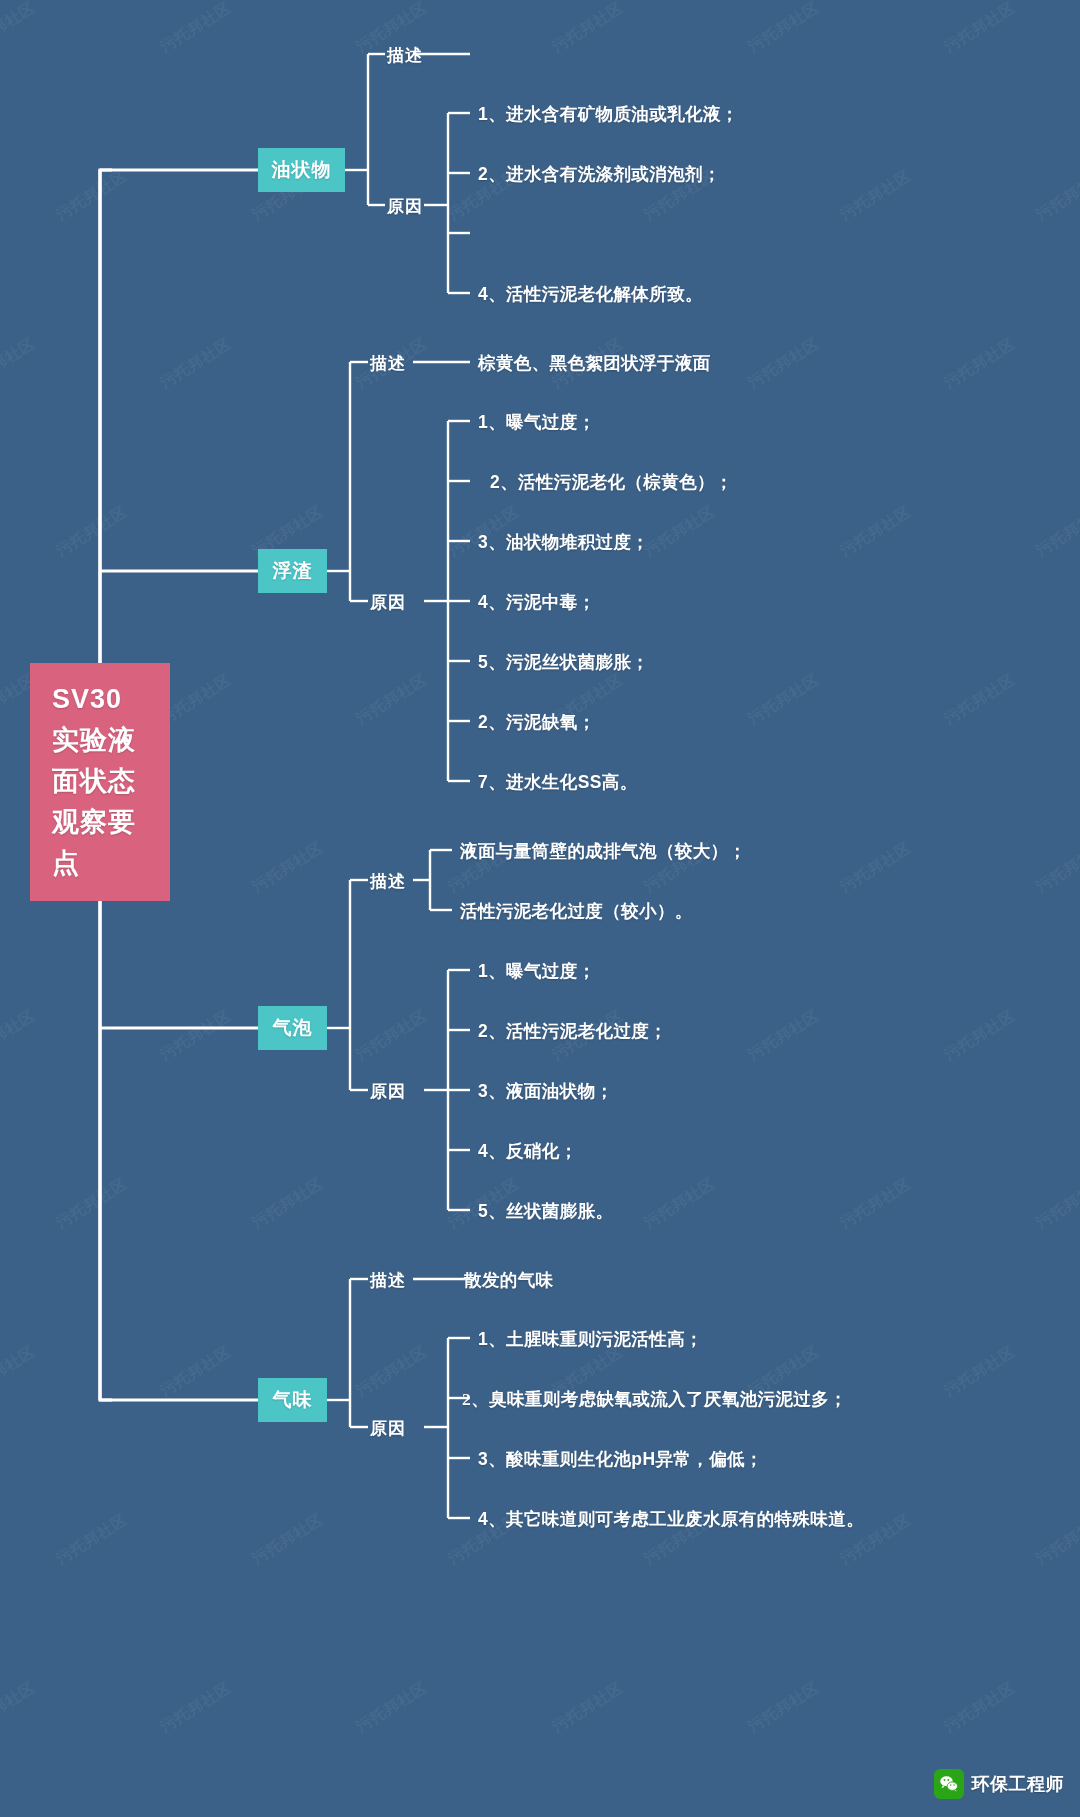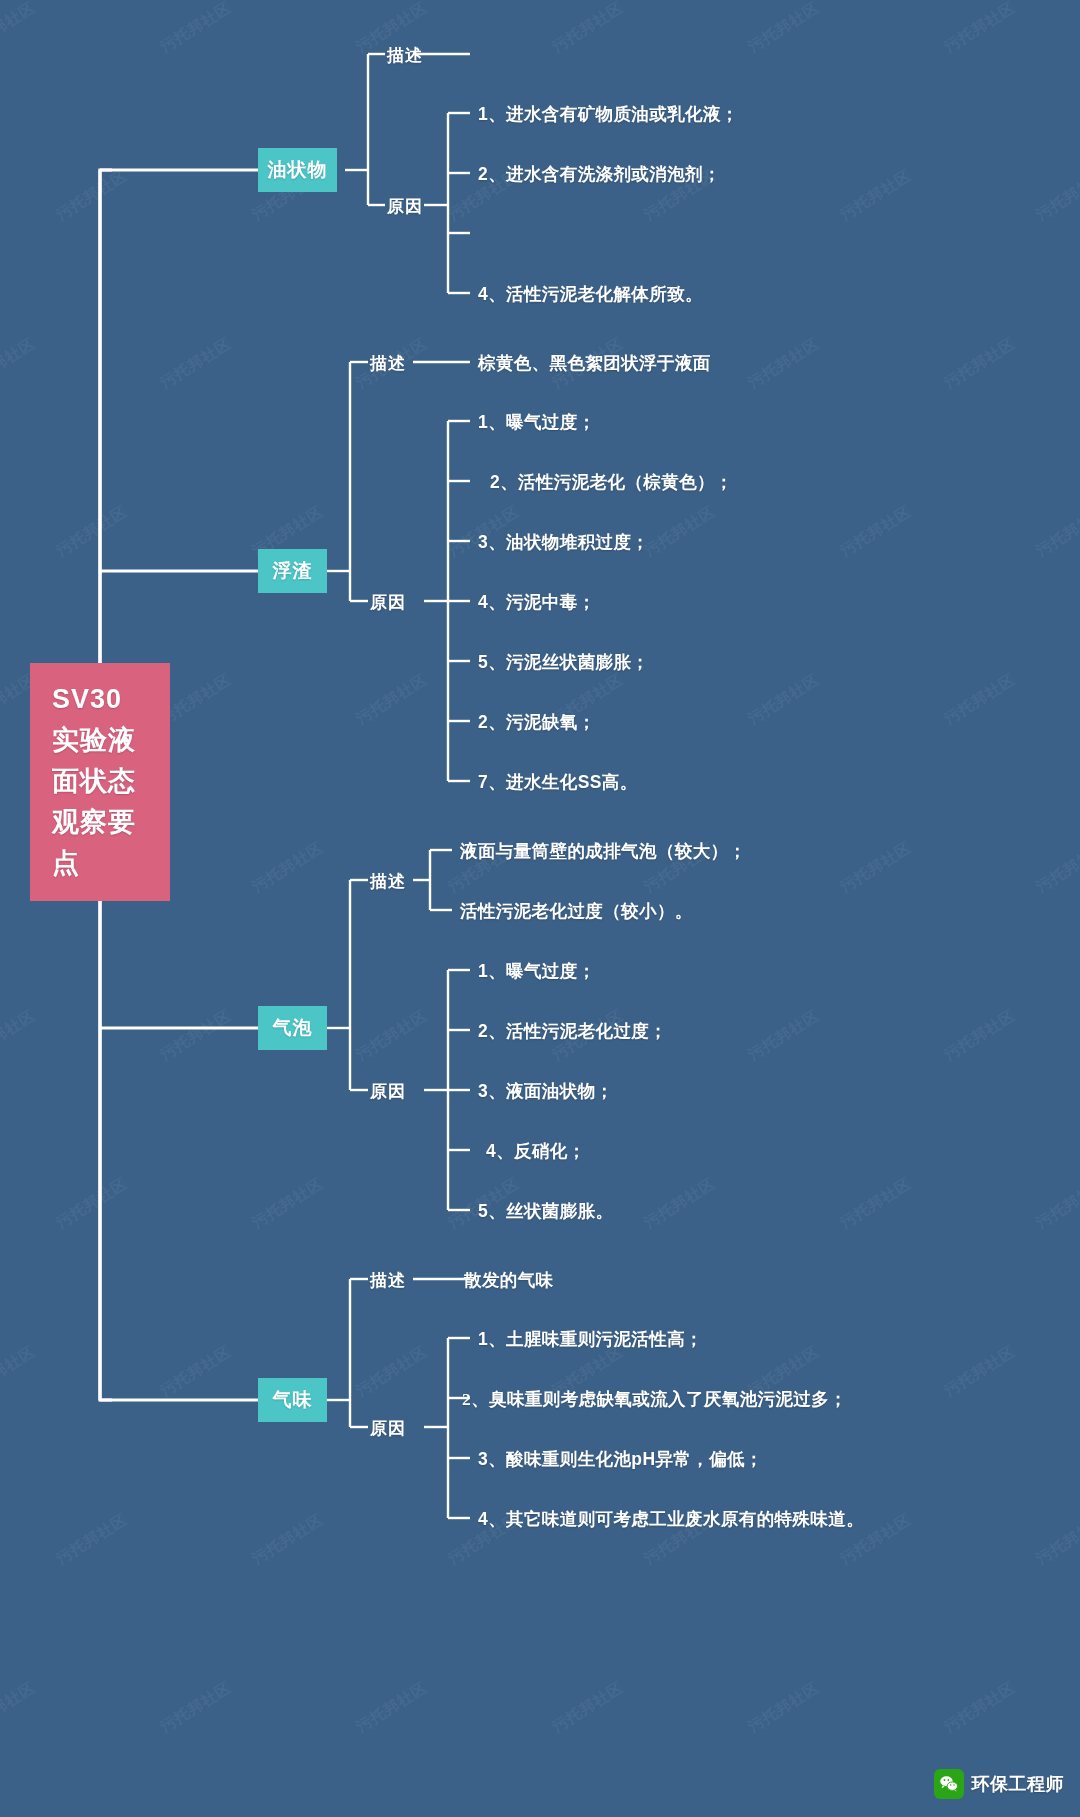--- a/index.html
+++ b/index.html
@@ -274,21 +274,21 @@
   </svg>
 
   <div class="node root-node">
     <span class="rt-line">SV30</span>
     <span class="rt-line">实验液</span>
     <span class="rt-line">面状态</span>
     <span class="rt-line">观察要</span>
     <span class="rt-line">点</span>
   </div>
 
-  <div class="node cat-box" style="left:258px; top:148px; width:79px;">
+  <div class="node cat-box" style="left:258px; top:148px; width:87px;">
     <span>油状物</span>
   </div>
 
   <div class="node cat-box" style="left:258px; top:549px; width:69px;">
     <span>浮渣</span>
   </div>
 
   <div class="node cat-box" style="left:258px; top:1006px; width:69px;">
     <span>气泡</span>
   </div>
@@ -320,21 +320,21 @@
   <div class="leaf" style="left:478px; top:590px;">4、污泥中毒；</div>
   <div class="leaf" style="left:478px; top:650px;">5、污泥丝状菌膨胀；</div>
   <div class="leaf" style="left:478px; top:710px;">2、污泥缺氧；</div>
   <div class="leaf" style="left:478px; top:770px;">7、进水生化SS高。</div>
 
   <div class="leaf" style="left:460px; top:839px;">液面与量筒壁的成排气泡（较大）；</div>
   <div class="leaf" style="left:460px; top:899px;">活性污泥老化过度（较小）。</div>
   <div class="leaf" style="left:478px; top:959px;">1、曝气过度；</div>
   <div class="leaf" style="left:478px; top:1019px;">2、活性污泥老化过度；</div>
   <div class="leaf" style="left:478px; top:1079px;">3、液面油状物；</div>
-  <div class="leaf" style="left:478px; top:1139px;margin-left:8px;">4、反硝化；</div>
+  <div class="leaf" style="left:478px; top:1139px;">4、反硝化；</div>
   <div class="leaf" style="left:478px; top:1199px;">5、丝状菌膨胀。</div>
 
   <div class="leaf" style="left:464px; top:1268px;">散发的气味</div>
   <div class="leaf" style="left:478px; top:1327px;">1、土腥味重则污泥活性高；</div>
   <div class="leaf" style="left:462px; top:1387px;font-family:Liberation Serif, serif;">2、臭味重则考虑缺氧或流入了厌氧池污泥过多；</div>
   <div class="leaf" style="left:478px; top:1447px;">3、酸味重则生化池pH异常，偏低；</div>
   <div class="leaf" style="left:478px; top:1507px;">4、其它味道则可考虑工业废水原有的特殊味道。</div>
 
   <div id="wechat-badge">
     <span class="wx-icon">

